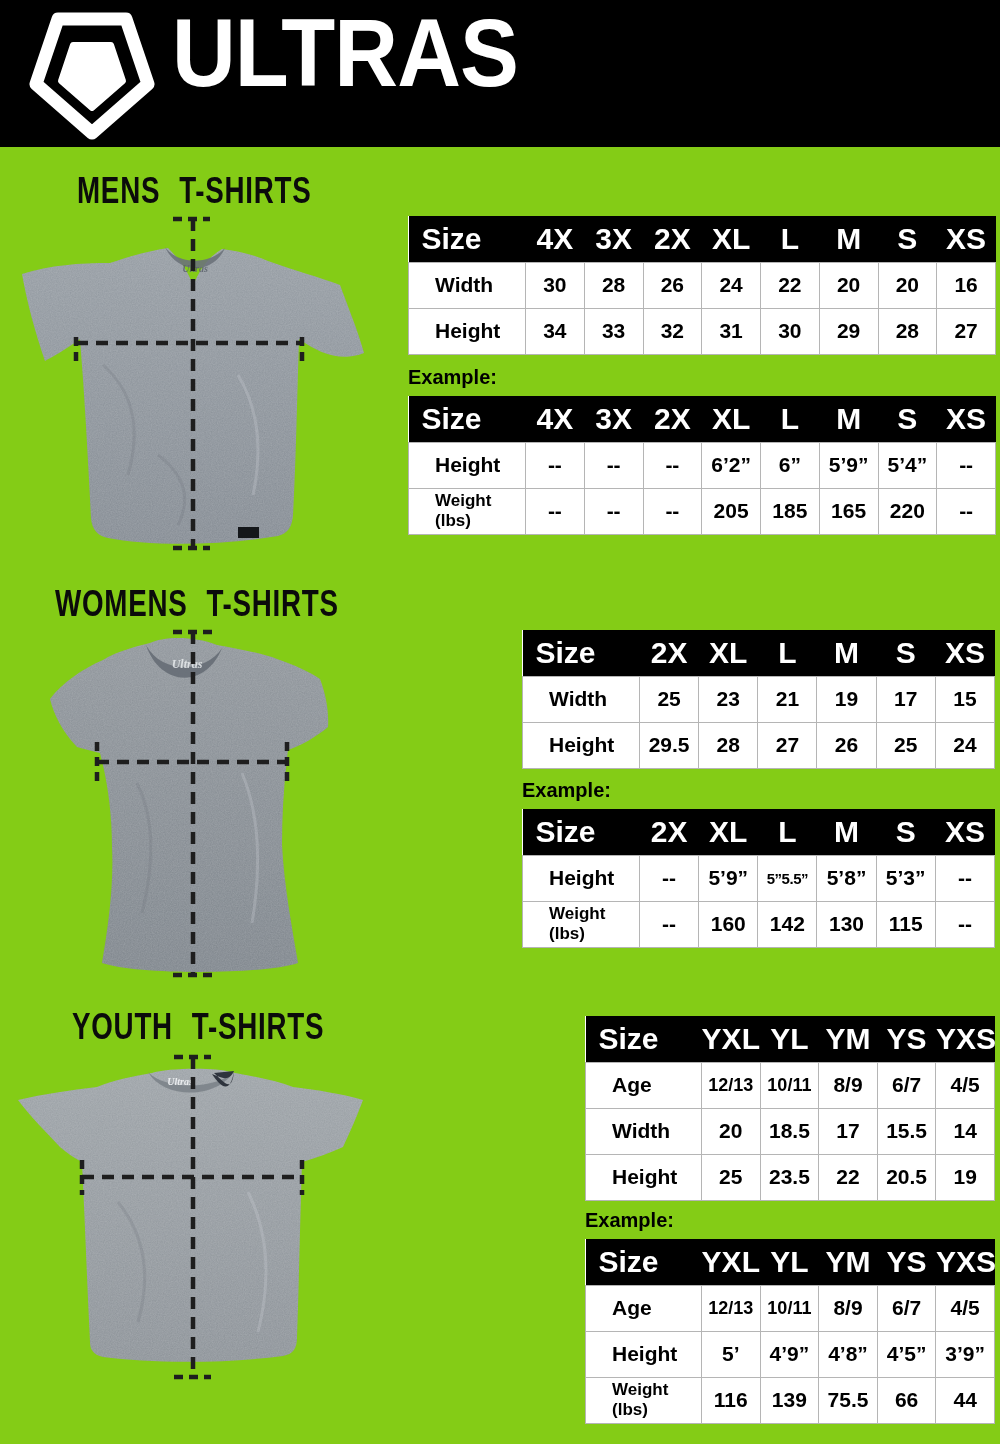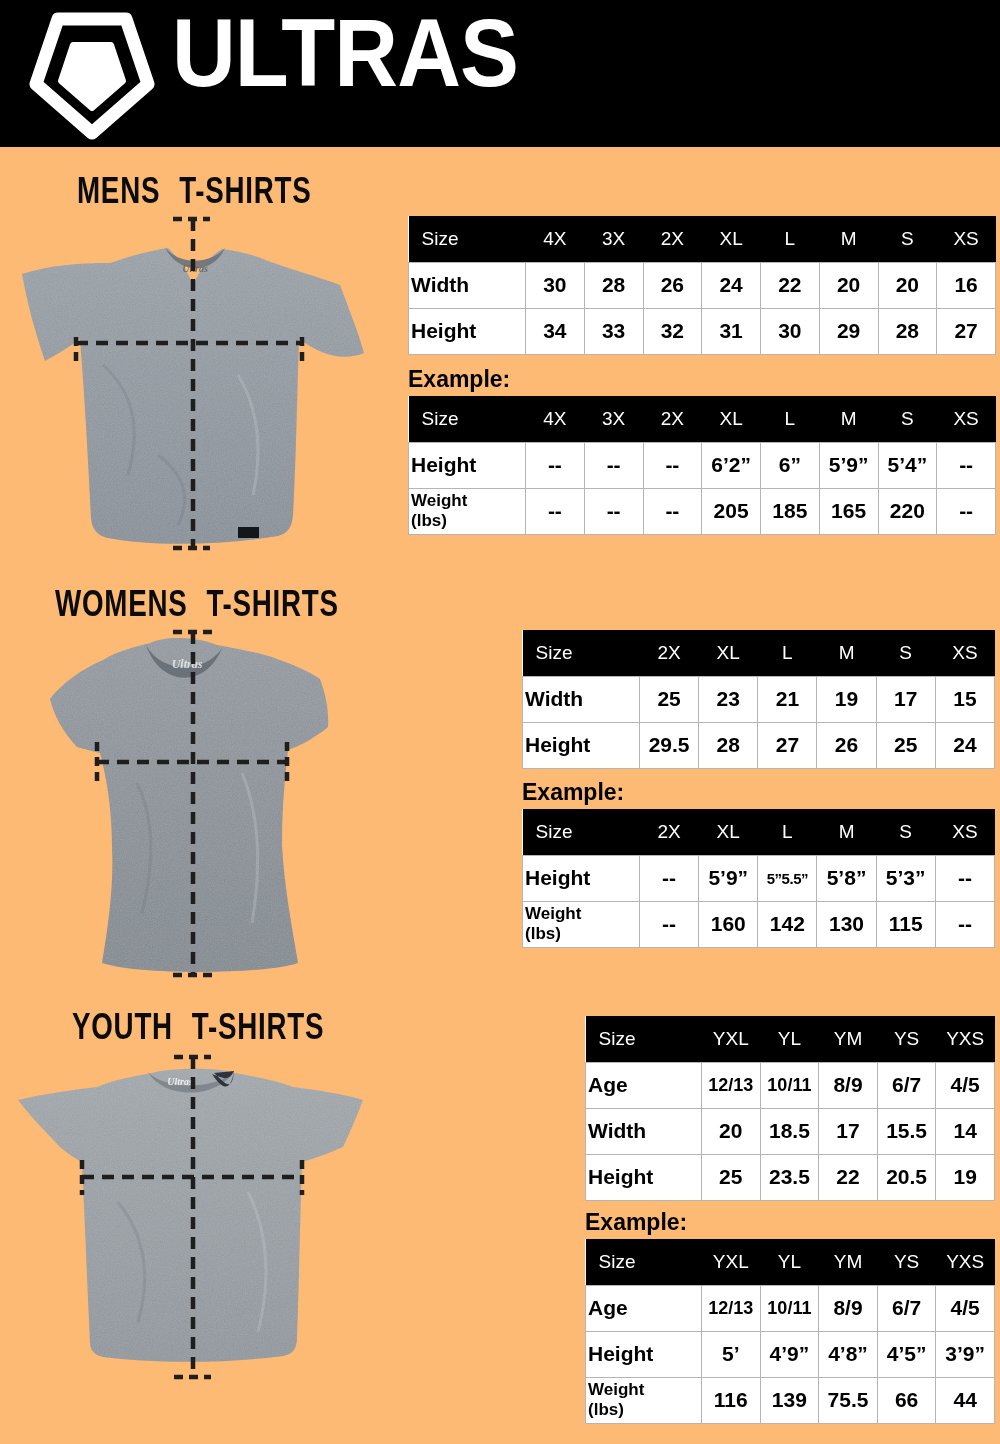--- a/index.html
+++ b/index.html
@@ -1,44 +1,44 @@
 <!DOCTYPE html>
 <html><head>
 <meta charset="utf-8">
 <style>
   html,body{margin:0;padding:0;background:#ffffff;}
-  #page{position:relative;width:1000px;height:1444px;background:#fdba74;overflow:hidden;
+  #page{position:relative;width:1000px;height:1444px;background:#84cc16;overflow:hidden;
         font-family:"Liberation Sans",sans-serif;color:#000;}
 
   
   .header-bar{position:absolute;left:0;top:0;width:1000px;height:147px;background:#000;}
   .logo-svg{position:absolute;left:26px;top:7px;}
   .brand-name{position:absolute;left:172px;top:6px;font-size:96px;font-weight:bold;color:#fff;
               line-height:0.98;letter-spacing:-1px;transform:scaleX(0.92);transform-origin:left top;
               white-space:nowrap;}
   .brand-domain{position:absolute;left:172px;top:101px;font-size:34px;font-weight:600;color:#fff;
               letter-spacing:0.5px;white-space:nowrap;}
 
   
   .section-title{position:absolute;font-size:37px;font-weight:bold;color:#0b0b0b;white-space:nowrap;
               letter-spacing:1px;word-spacing:14px;transform:scaleX(0.75);transform-origin:left top;}
-  .example-label{position:absolute;font-size:23px;font-weight:bold;color:#000;white-space:nowrap;}
+  .example-label{position:absolute;font-size:20px;font-weight:bold;color:#000;white-space:nowrap;}
 
   
   .table-wrap{position:absolute;}
   .data-table{border-collapse:collapse;table-layout:fixed;width:100%;background:#fff;}
   .data-table col.lbl-col{width:var(--lblw,118px);}
   .data-table thead tr{height:46px;}
-  .data-table thead th{background:#000;color:#fff;font-size:19px;font-weight:normal;text-align:center;
+  .data-table thead th{background:#000;color:#fff;font-size:30px;font-weight:bold;text-align:center;
               padding:0;border:none;}
   .data-table thead th.lbl{text-align:left;padding-left:13px;}
   .data-table tbody tr{height:46px;}
   .data-table tbody td{border:1px solid #b5b5b5;font-size:21px;font-weight:bold;text-align:center;
               color:#000;padding:0;}
-  .data-table tbody td.lbl{text-align:left;padding-left:2px;}
+  .data-table tbody td.lbl{text-align:left;padding-left:26px;}
   .data-table tbody td.lbl.two-line{font-size:17px;line-height:1.15;white-space:pre-line;}
   .data-table tbody td.sm{font-size:18px;margin-top:24px;}
   .data-table tbody td.xs{font-size:15px;letter-spacing:-0.5px;}
 
   
   .shirt{position:absolute;}
   .measure{stroke:#1e1e1e;stroke-width:4.5;fill:none;stroke-dasharray:12 8;}
   .measure-cap{stroke:#1e1e1e;stroke-width:4.5;fill:none;stroke-dasharray:9 6;}
   .wrk{fill:none;stroke:#676e75;stroke-width:3;opacity:0.22;}
   .wrh{fill:none;stroke:#c9ced3;stroke-width:3;opacity:0.3;}

